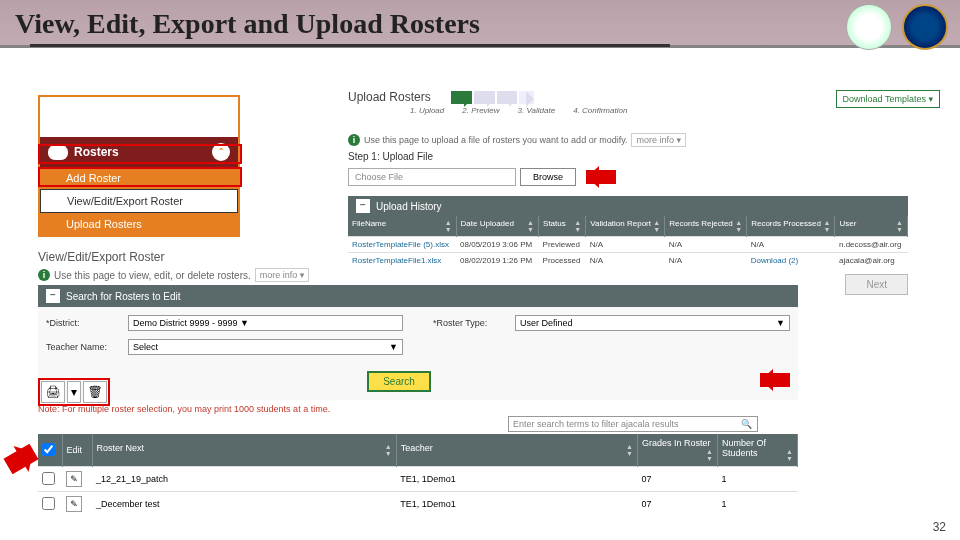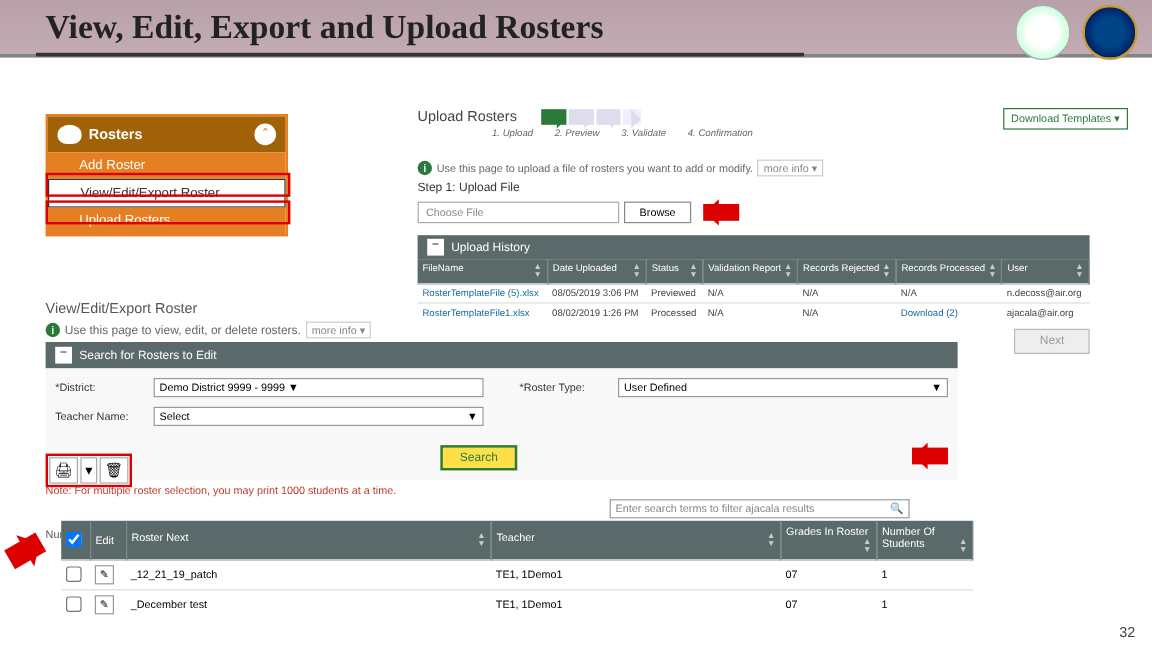--- a/index.html
+++ b/index.html
@@ -1,27 +1,27 @@
 <!DOCTYPE html>
 <html><head>
 <meta charset="utf-8">
 <style>
   * { box-sizing: border-box; margin: 0; padding: 0; }
   body { font-family: Arial, sans-serif; width: 960px; height: 540px; background: #fff; position: relative; font-size: 10px; overflow: hidden;}
   .header-bar { background: linear-gradient(#8a6370,#9a7582); height: 48px; border-bottom: 3px solid #333; display:flex; align-items:center; padding:0 20px; opacity:0.6;}
-  .title { font-family: Georgia, 'Times New Roman', serif; font-weight: bold; font-size: 28px; color: #222; position: absolute; top: 8px; left: 38px; }
+  .title { font-family: Georgia, 'Times New Roman', serif; font-weight: bold; font-size: 28px; color: #222; position: absolute; top: 8px; left: 15px; }
   .title-underline { position:absolute; top:44px; left:30px; width:640px; height:3px; background:#333;}
   .logo1, .logo2 { position:absolute; top:4px; width:46px; height:46px; border-radius:50%; background:#ddd; border:1px solid #aaa;}
   .logo1 { right:68px; background: radial-gradient(circle,#fff 40%,#cfd 70%); }
   .logo2 { right:12px; background: radial-gradient(circle,#048 40%,#026 70%); border:2px solid #c93;}
   .page-num { position:absolute; bottom:6px; right:14px; font-size:12px; color:#444;}
   
   
   .menu-panel { position:absolute; top:95px; left:38px; width:202px; border:2px solid #e67e22; }
-  .menu-header { background:#a16207; color:#fff; padding:6px 8px; font-weight:bold; font-size:12px; display:flex; align-items:center; justify-content:space-between;}
+  .menu-header { background:#7f1d1d; color:#fff; padding:6px 8px; font-weight:bold; font-size:12px; display:flex; align-items:center; justify-content:space-between;margin-top:40px;}
   .menu-header .chev { background:#fff; color:#e67e22; width:18px; height:18px; border-radius:50%; text-align:center; line-height:18px; font-size:11px;}
   .menu-item { background:#e67e22; color:#fff; padding:5px 10px 5px 26px; font-size:11px;}
   .menu-item.sel { background:#fff; color:#333; border:1px solid #333;}
   .menu-redbox1 { position:absolute; top:47px; left:-2px; width:204px; height:20px; border:2px solid #d00;}
   .menu-redbox2 { position:absolute; top:70px; left:-2px; width:204px; height:20px; border:2px solid #d00;}
   
   
   .view-section { position:absolute; top:250px; left:38px; font-size:11px; color:#666;}
   .info-line { color:#2a7a3a; font-size:10px; margin-top:4px; display:flex; align-items:center; gap:4px;}
   .info-icon { display:inline-block; width:12px; height:12px; border-radius:50%; background:#2a7a3a; color:#fff; text-align:center; line-height:12px; font-size:9px; font-weight:bold;}
@@ -42,21 +42,21 @@
   
   .toolbar { position:absolute; top:378px; left:38px; display:flex; align-items:center; gap:3px;}
   .tool-btn { border:1px solid #aaa; background:#fff; width:24px; height:22px; display:flex; align-items:center; justify-content:center; font-size:12px;}
   .tool-redbox { border:2px solid #d00; padding:1px; display:flex; gap:2px;}
   
   .note-line { position:absolute; top:404px; left:38px; font-size:9px; color:#c0392b;}
   .found-line { position:absolute; top:440px; left:38px; font-size:9px; color:#555;}
   .search-results-input { position:absolute; top:416px; left:508px; border:1px solid #999; font-size:9px; padding:2px 4px; width:250px; display:flex; align-items:center; justify-content:space-between; color:#888;}
   
   
-  .results-table { position:absolute; top:434px; left:51px; width:760px; border-collapse:collapse; font-size:9px;}
+  .results-table { position:absolute; top:434px; left:38px; width:760px; border-collapse:collapse; font-size:9px;}
   .results-table th { background:#5a6a6a; color:#fff; padding:4px; text-align:left; font-weight:normal; border-right:1px solid #7a8a8a;}
   .results-table td { padding:4px; border-top:1px solid #ddd;}
   .edit-icon { display:inline-block; border:1px solid #999; background:#fff; width:16px; height:16px; text-align:center; line-height:14px;}
   .big-arrow-left { position:absolute; top:450px; left:6px; width:30px; height:18px; background:#d00;}
   .big-arrow-left::after { content:''; position:absolute; right:-14px; top:-6px; border:15px solid transparent; border-left:14px solid #d00;}
   .big-arrow-left.rot { transform: rotate(-30deg);}
   
   
   .upload-section { position:absolute; top:90px; left:348px; width:560px;}
   .upload-title-row { display:flex; align-items:center; gap:20px; font-size:11px;}

